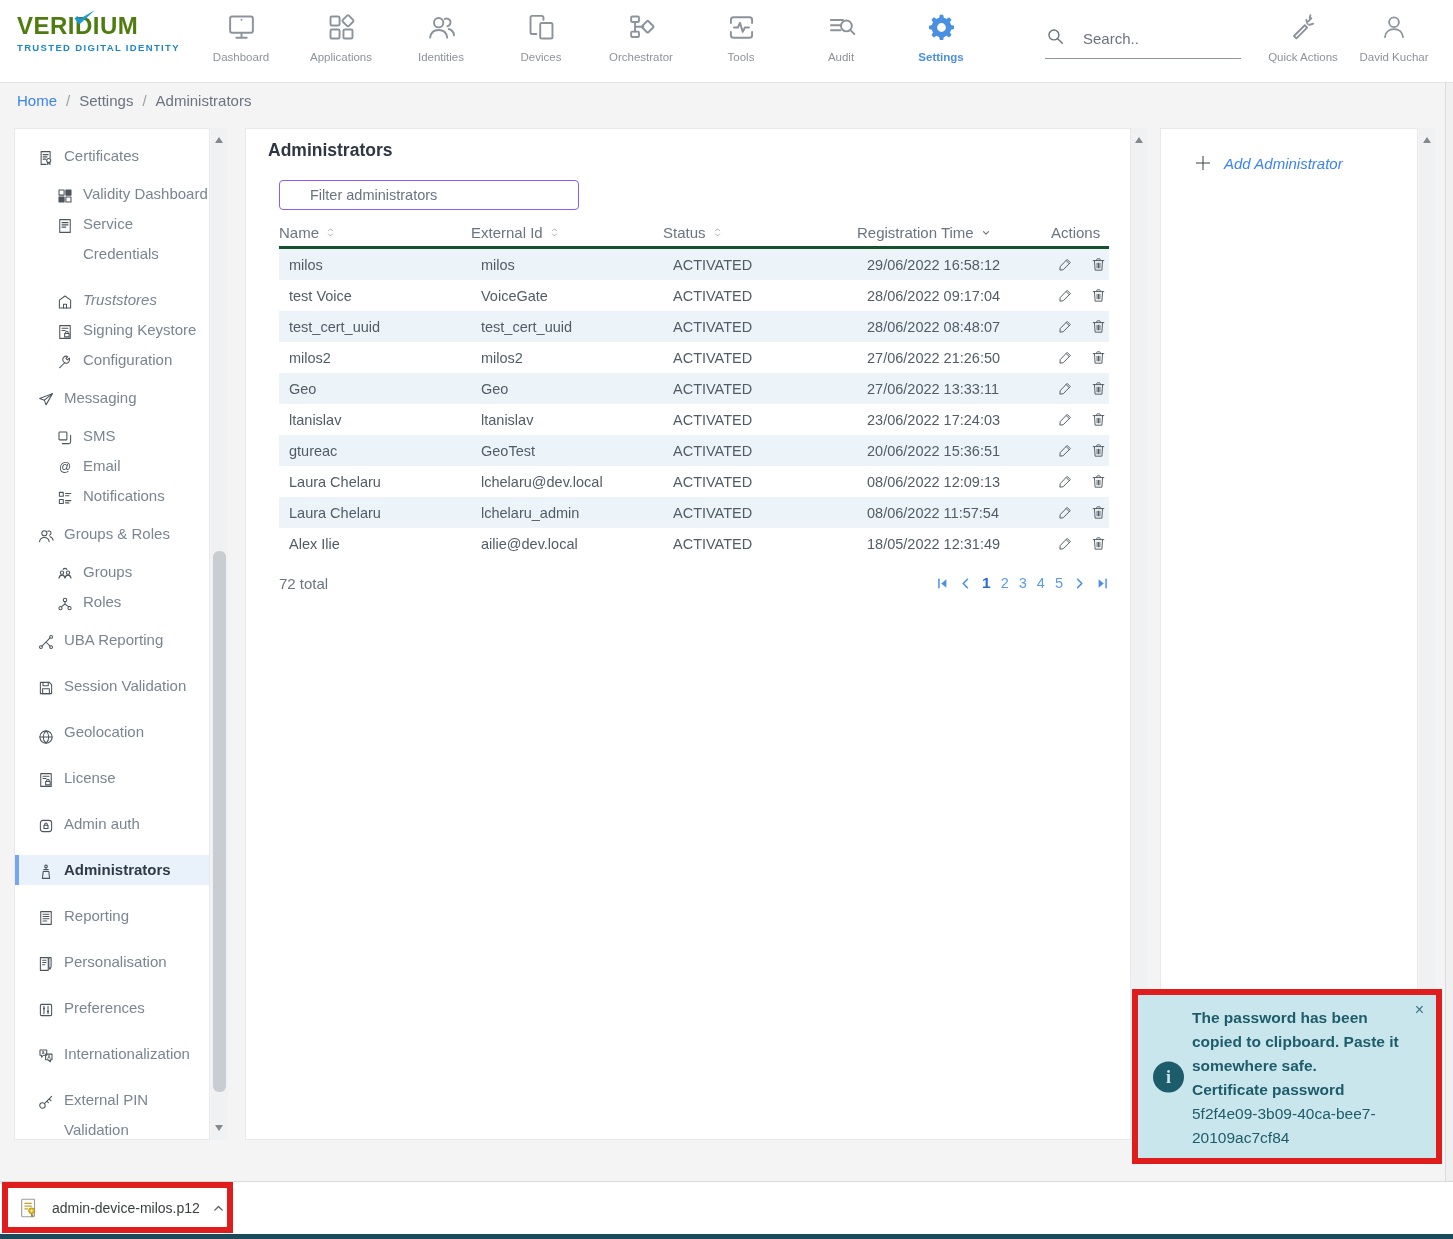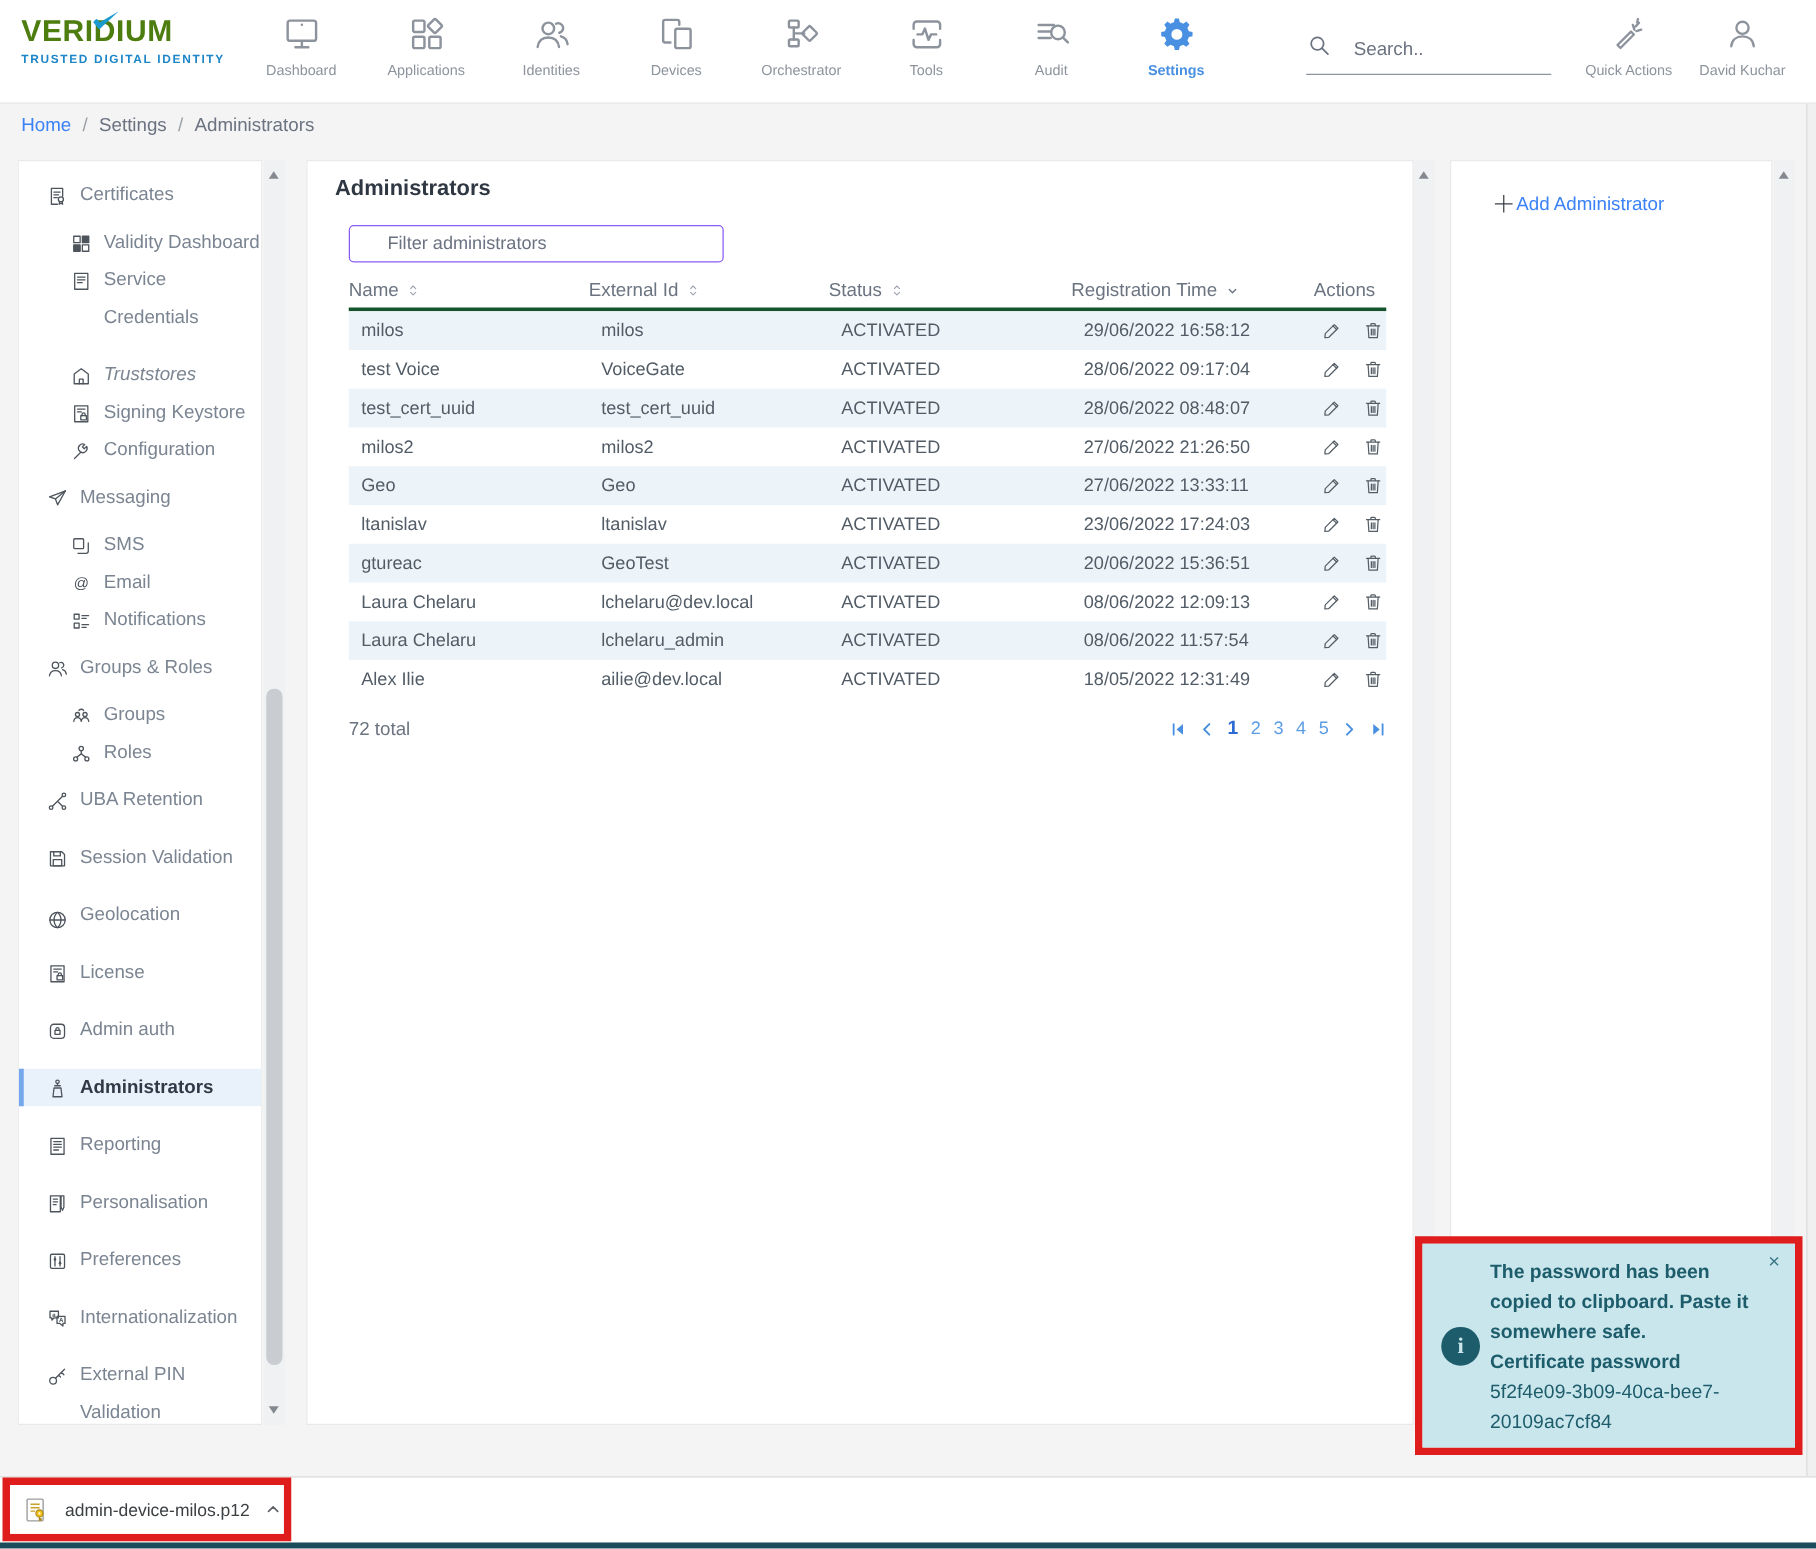--- a/index.html
+++ b/index.html
@@ -76,21 +76,21 @@
   .tfoot { position:absolute; left:33px; top:445px; width:830px; display:flex; justify-content:space-between; align-items:center; }
   .total { font-size:15px; color:#6b7480; }
   .pager { display:flex; align-items:center; gap:10px; }
   .pg-btn { color:#4a90e2; cursor:pointer; display:flex; align-items:center; }
   .pg-btn svg { width:13px; height:13px; stroke:currentColor; stroke-linecap:round; stroke-linejoin:round; }
   .page-num { font-size:14.5px; color:#5c9ce6; cursor:pointer; }
   .page-num.current { color:#2b6cd4; font-weight:700; font-size:15.5px; }
 
   
   #right-card { left:1160px; top:128px; width:258px; height:1012px; }
-  .add-admin { position:absolute; left:32px; top:24px; display:flex; align-items:center; cursor:pointer; }
+  .add-admin { position:absolute; left:32px; top:24px; display:flex; align-items:center; gap:11px; cursor:pointer;font-style:italic; }
   .add-admin .plus { width:20px; height:20px; color:#3a3f45; }
   .add-admin .plus svg { width:20px; height:20px; stroke:currentColor; stroke-width:1.2; fill:none; }
   .add-admin .add-label { font-size:15px; color:#3b82f6; }
 
   
   .annotation { position:absolute; border:6px solid #df1d1d; z-index:6; }
   #toast-annotation { left:1132px; top:989px; width:310px; height:175px; }
   .toast { width:100%; height:100%; background:#c9e6ec; position:relative; padding:11px 26px 10px 54px; color:#1d5c6b; }
   .toast-icon { position:absolute; left:15px; top:50%; transform:translateY(-50%); width:31px; height:31px; border-radius:50%; background:#1d5c6b; color:#c9e6ec; display:flex; align-items:center; justify-content:center; font-size:18px; font-weight:700; font-family:"Liberation Serif", serif; }
   .toast-close { position:absolute; top:7px; right:12px; font-size:16px; color:#3a7585; cursor:pointer; line-height:1; }
@@ -347,21 +347,21 @@
           </svg></span>
         <span class="s-label">Roles</span>
       </div>
       <div class="side-item lvl0" style="margin-top: 8px;">
         <span class="s-icon"><svg viewBox="0 0 24 24">
             <circle cx="5.2" cy="18.8" r="1.9"></circle>
             <circle cx="18.8" cy="5.2" r="1.9"></circle>
             <circle cx="18.8" cy="18.8" r="1.9"></circle>
             <path d="M6.6 17.4L17.4 6.6M12 12l5.4 5.4"></path>
           </svg></span>
-        <span class="s-label">UBA Retention</span>
+        <span class="s-label">UBA Reporting</span>
       </div>
       <div class="side-item lvl0" style="margin-top: 16px;">
         <span class="s-icon"><svg viewBox="0 0 24 24">
             <path d="M4.5 4.5h12l3 3v12h-15z"></path>
             <path d="M8 4.5V9h7V4.5"></path>
             <rect x="7.5" y="13" width="9" height="6.5"></rect>
           </svg></span>
         <span class="s-label">Session Validation</span>
       </div>
       <div class="side-item lvl0" style="margin-top: 16px; align-items: center;">

